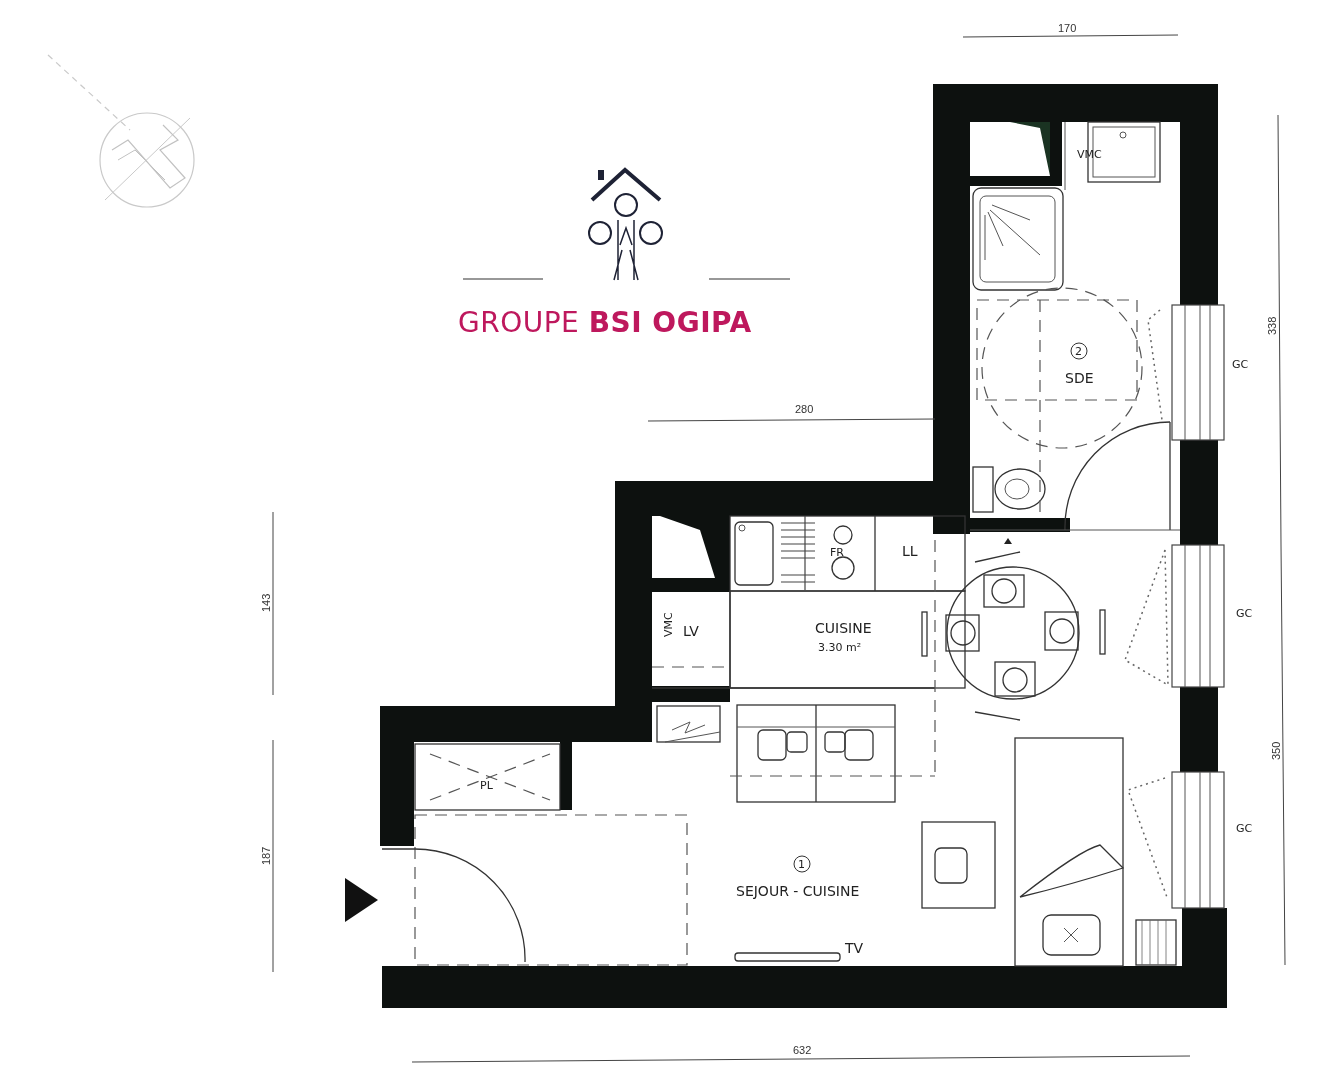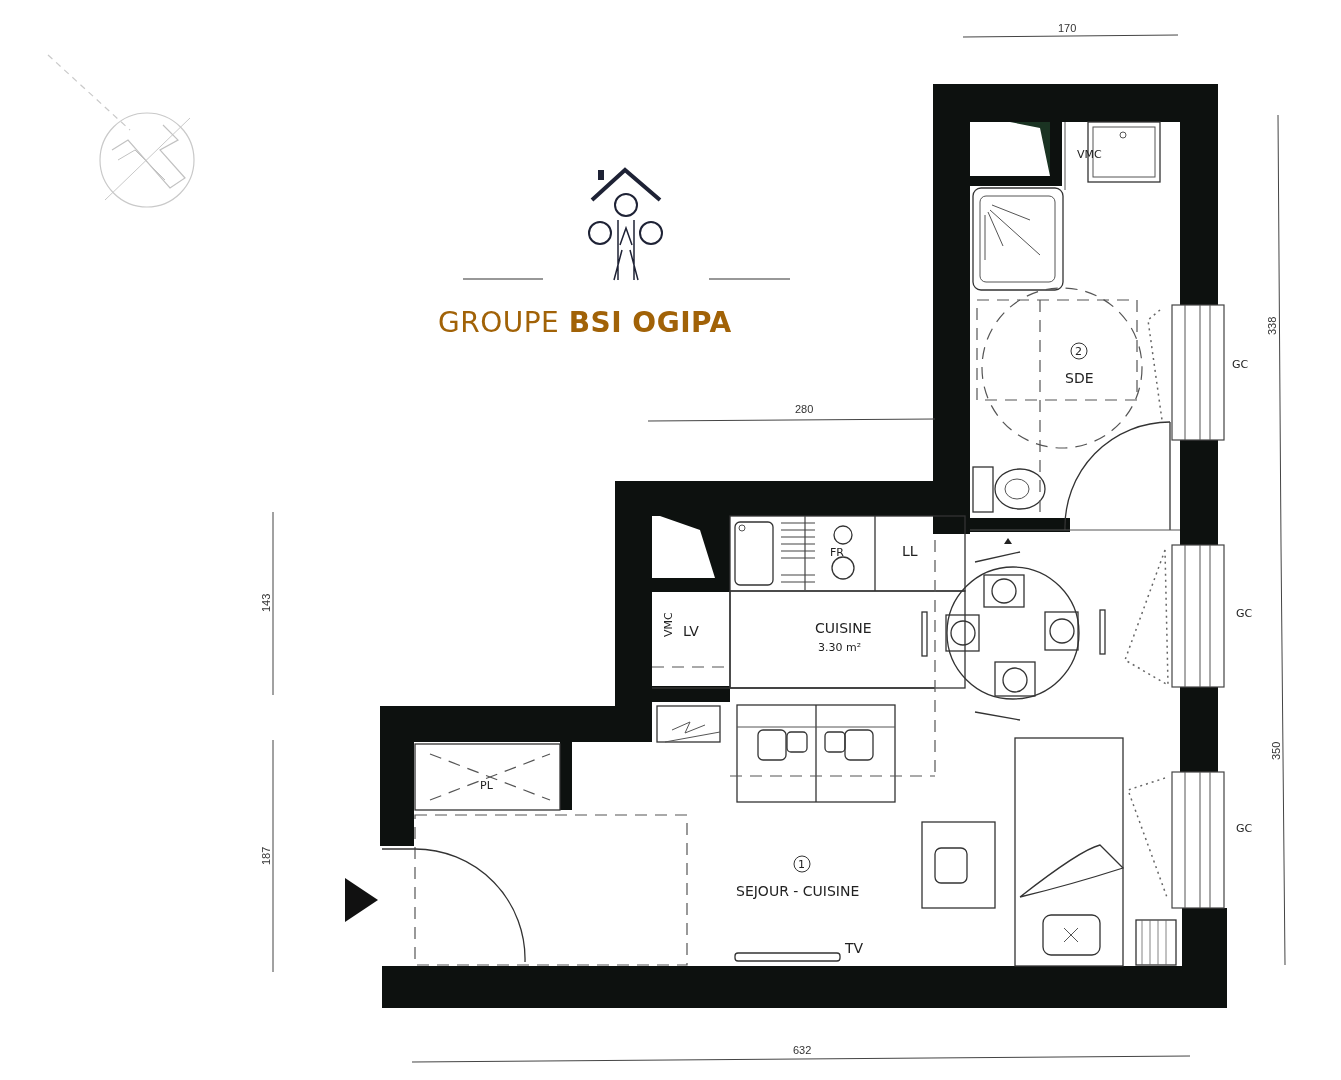--- a/index.html
+++ b/index.html
@@ -7,21 +7,21 @@
   #plan { position:absolute; left:0; top:0; width:1341px; height:1080px; }
   .wall { fill:#0d110f; }
   .thin { fill:none; stroke:#333; stroke-width:1.3; }
   .thin2 { fill:none; stroke:#555; stroke-width:1; }
   .dash { fill:none; stroke:#555; stroke-width:1.2; stroke-dasharray:12 8; }
   .dot { fill:none; stroke:#666; stroke-width:1.5; stroke-dasharray:2 4; }
   .dim { stroke:#444; stroke-width:1; }
   .dimtxt { font-family:"Liberation Sans", sans-serif; font-size:11px; fill:#333; }
   .lbl { font-family:"DejaVu Sans", sans-serif; font-size:14px; fill:#222; }
   .lbls { font-family:"DejaVu Sans", sans-serif; font-size:11px; fill:#222; }
-  .logo-text { position:absolute; left:438px; top:306px; font-family:"DejaVu Sans", sans-serif; font-size:28px; color:#a16207; letter-spacing:0.5px; white-space:nowrap; }
+  .logo-text { position:absolute; left:458px; top:306px; font-family:"DejaVu Sans", sans-serif; font-size:28px; color:#be185d; letter-spacing:0.5px; white-space:nowrap; }
   .logo-text b { font-weight:bold; }
 </style>
 </head>
 <body>
 
 <svg id="plan" viewBox="0 0 1341 1080" xmlns="http://www.w3.org/2000/svg">
 
   <g opacity="0.45">
     <line x1="48" y1="55" x2="130" y2="130" stroke="#888" stroke-width="1.2" stroke-dasharray="6 5"></line>
     <circle cx="147" cy="160" r="47" fill="none" stroke="#888" stroke-width="1.2"></circle>

